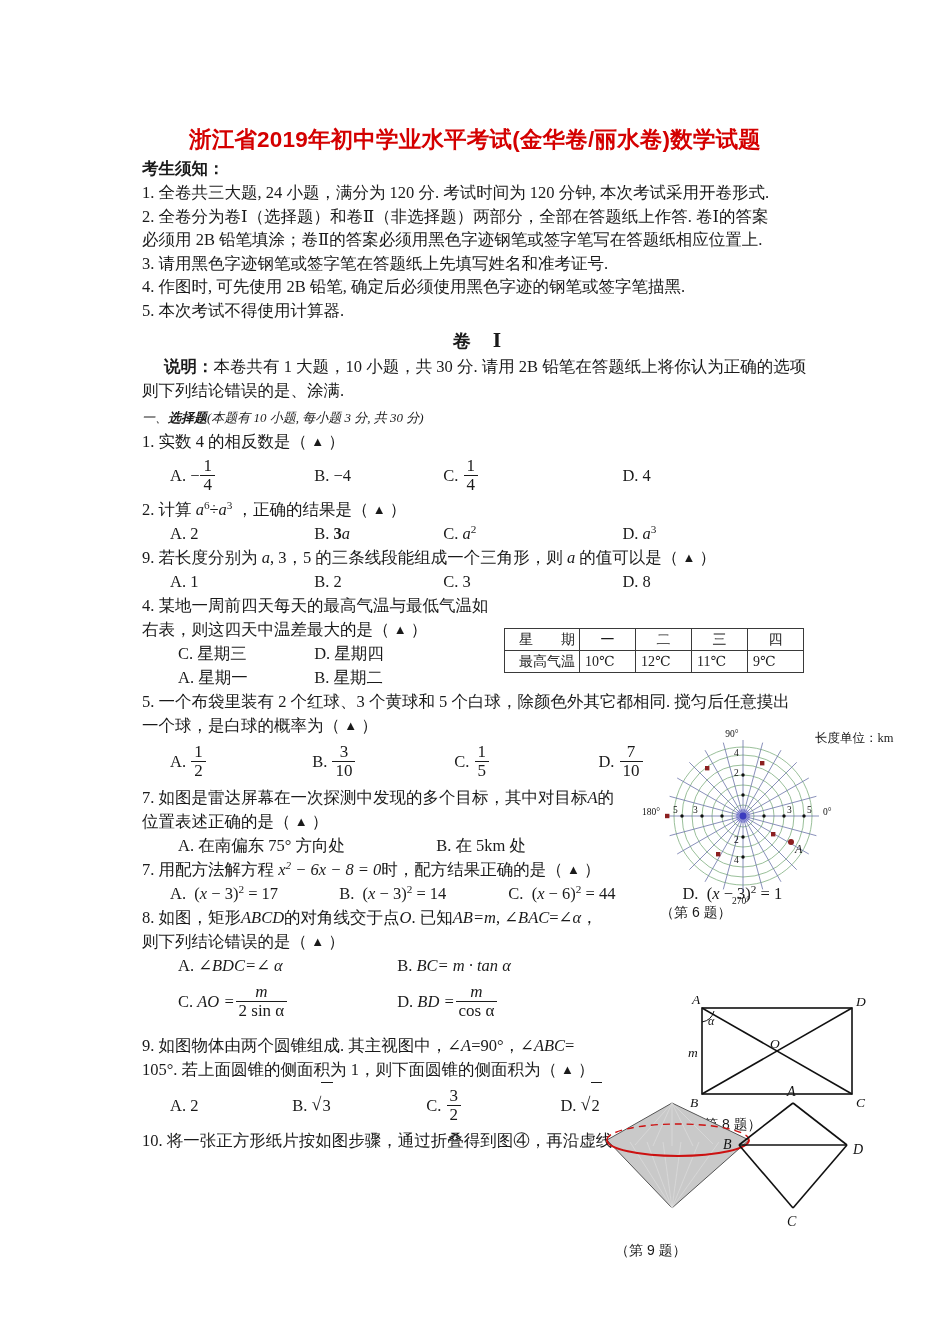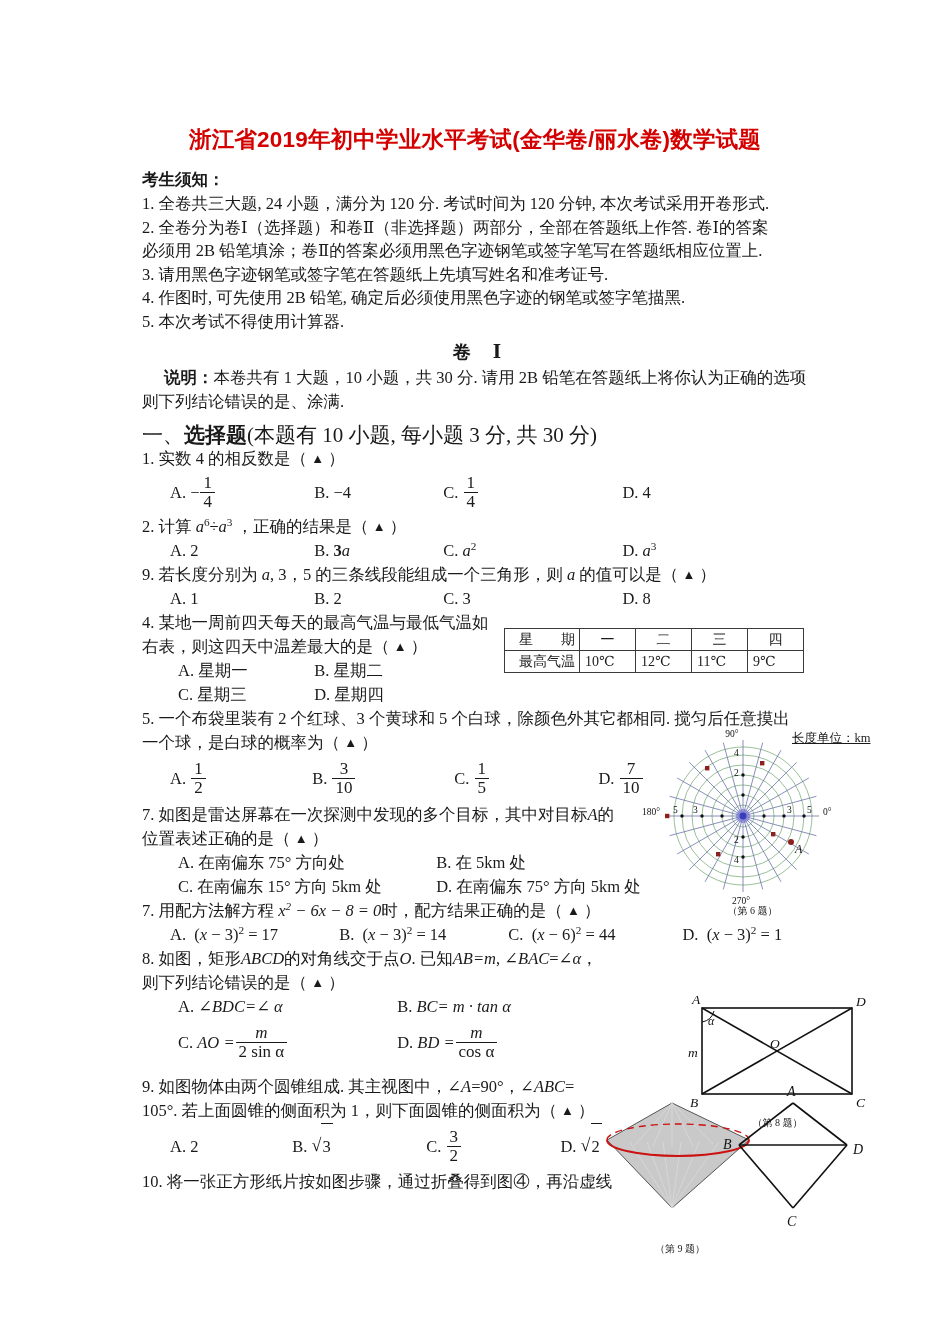--- a/index.html
+++ b/index.html
@@ -19,32 +19,32 @@
     position:absolute;left:0;top:124px;width:950px;
     text-align:center;
     color:#d40000;
     font-weight:bold;
     font-size:22.5px;
     letter-spacing:.2px;
     font-family:"Liberation Sans","DejaVu Sans",sans-serif;
   }
 
   
-  .body-col{position:absolute;left:142px;top:168px;width:672px;}
+  .body-col{position:absolute;left:142px;top:157px;width:672px;}
   .line{font-size:16.5px;line-height:23.5px;white-space:nowrap;}
   .bold{font-weight:bold;}
   .notice-head{font-weight:bold;font-size:16.5px;line-height:24px;}
 
   .juan1{
     text-align:center;font-weight:bold;font-size:18px;
     margin-top:7px;margin-bottom:2px;letter-spacing:2px;
   }
   .shuoming{text-indent:22px;}
 
-  .sec-head{font-size:21px;line-height:24px;margin-top:10px;}
+  .sec-head{font-size:13px;line-height:24px;margin-top:4px;font-style:italic;}
   .sec-head b{font-weight:bold;}
 
   .q{font-size:16.5px;line-height:24px;}
   .opts{font-size:16.5px;line-height:24px;padding-left:28px;}
   .opts .slot{display:inline-block;}
   .it{font-style:italic;font-family:"Liberation Serif","DejaVu Serif",serif;}
   sup{font-size:.68em;vertical-align:super;line-height:0;}
 
   
   .frac{
@@ -80,22 +80,22 @@
     height:19px;
   }
   .temp-table td.hdr{text-align:center;letter-spacing:0;}
   .temp-table td.rowlbl{text-align:left;padding-left:14px;}
   .temp-table td.val{text-align:left;padding-left:5px;min-width:46px;}
   .temp-table td.wk{min-width:44px;}
 
   
   .fig{position:absolute;}
   .fig-cap{
-    text-align:center;font-size:10px;
-    font-family:Liberation Serif, serif;
+    text-align:left;font-size:14px;
+    font-family:Liberation Sans, sans-serif;
     white-space:nowrap;
   }
   .unit-label{
     position:absolute;font-size:12.5px;white-space:nowrap;
     font-family:"Liberation Serif","DejaVu Serif",serif;
   }
   .fig-radar{left:660px;top:730px;width:290px;height:200px;}
   .fig-rect{left:690px;top:1000px;width:250px;height:130px;}
   .fig-cone{left:615px;top:1098px;width:335px;height:175px;}
   svg{display:block;overflow:visible;}
@@ -166,26 +166,26 @@
       <span class="slot">D. 8</span>
     </div>
 
     <div class="q">4. 某地一周前四天每天的最高气温与最低气温如</div>
     <div class="q">
       <span>右表，则这四天中温差最大的是（</span>
       <span class="tri">▲</span>
       <span>）</span>
     </div>
     <div class="opts" style="padding-left:36px">
+      <span class="slot" style="width:132px">C. 星期三</span>
+      <span class="slot">D. 星期四</span>
+    </div>
+    <div class="opts" style="padding-left:36px">
       <span class="slot" style="width:132px">A. 星期一</span>
       <span class="slot">B. 星期二</span>
-    </div>
-    <div class="opts" style="padding-left:36px">
-      <span class="slot" style="width:132px">C. 星期三</span>
-      <span class="slot">D. 星期四</span>
     </div>
 
     <div class="q">5.  一个布袋里装有 2 个红球、3 个黄球和 5 个白球，除颜色外其它都相同. 搅匀后任意摸出</div>
     <div class="q">
       <span>一个球，是白球的概率为（</span>
       <span class="tri">▲</span>
       <span>）</span>
     </div>
     <div class="opts" style="line-height:48px">
       <span class="slot" style="width:138px"><span>A.</span>
@@ -202,24 +202,20 @@
       <span>7. 如图是雷达屏幕在一次探测中发现的多个目标，其中对目标</span><span class="it">A</span><span>的</span>
     </div>
     <div class="q">
       <span>位置表述正确的是（</span>
       <span class="tri">▲</span>
       <span>）</span>
     </div>
     <div class="opts" style="padding-left:36px">
       <span class="slot" style="width:254px">A.  在南偏东 75°  方向处</span>
       <span class="slot">B.  在 5km 处</span>
-    </div>
-    <div class="opts" style="padding-left:36px">
-      <span class="slot" style="width:254px">C.  在南偏东 15°  方向 5km 处</span>
-      <span class="slot">D.  在南偏东 75°  方向 5km 处</span>
     </div>
 
     <div class="q">
       <span>7. 用配方法解方程</span>
       <span class="it"><i>x</i><sup>2</sup> − 6<i>x</i> − 8 = 0</span><span>时，配方结果正确的是（</span>
       <span class="tri">▲</span>
       <span>）</span>
     </div>
     <div class="opts">
       <span class="slot" style="width:165px">A.&nbsp; (<i>x</i>&nbsp;−&nbsp;3)<sup>2</sup> = 17</span>
@@ -282,21 +278,21 @@
       <td class="rowlbl">最高气温</td>
       <td class="val">10℃</td>
       <td class="val">12℃</td>
       <td class="val">11℃</td>
       <td class="val">9℃</td>
     </tr>
   </tbody>
     </table>
 
   <div class="fig fig-radar">
-    <div class="unit-label" style="left:132px;top:0px;text-decoration:underline;">长度单位：km</div>
+    <div class="unit-label" style="left:155px;top:0px;">长度单位：km</div>
     <svg width="290" height="172" viewBox="0 0 290 172">
       <g transform="translate(83,86)">
 
         <g stroke="#7fae7f" fill="none" stroke-width="0.8">
           <circle r="11"></circle>
             <circle r="21"></circle>
             <circle r="31"></circle>
             <circle r="41"></circle>
           <circle r="51"></circle>
             <circle r="61"></circle>

